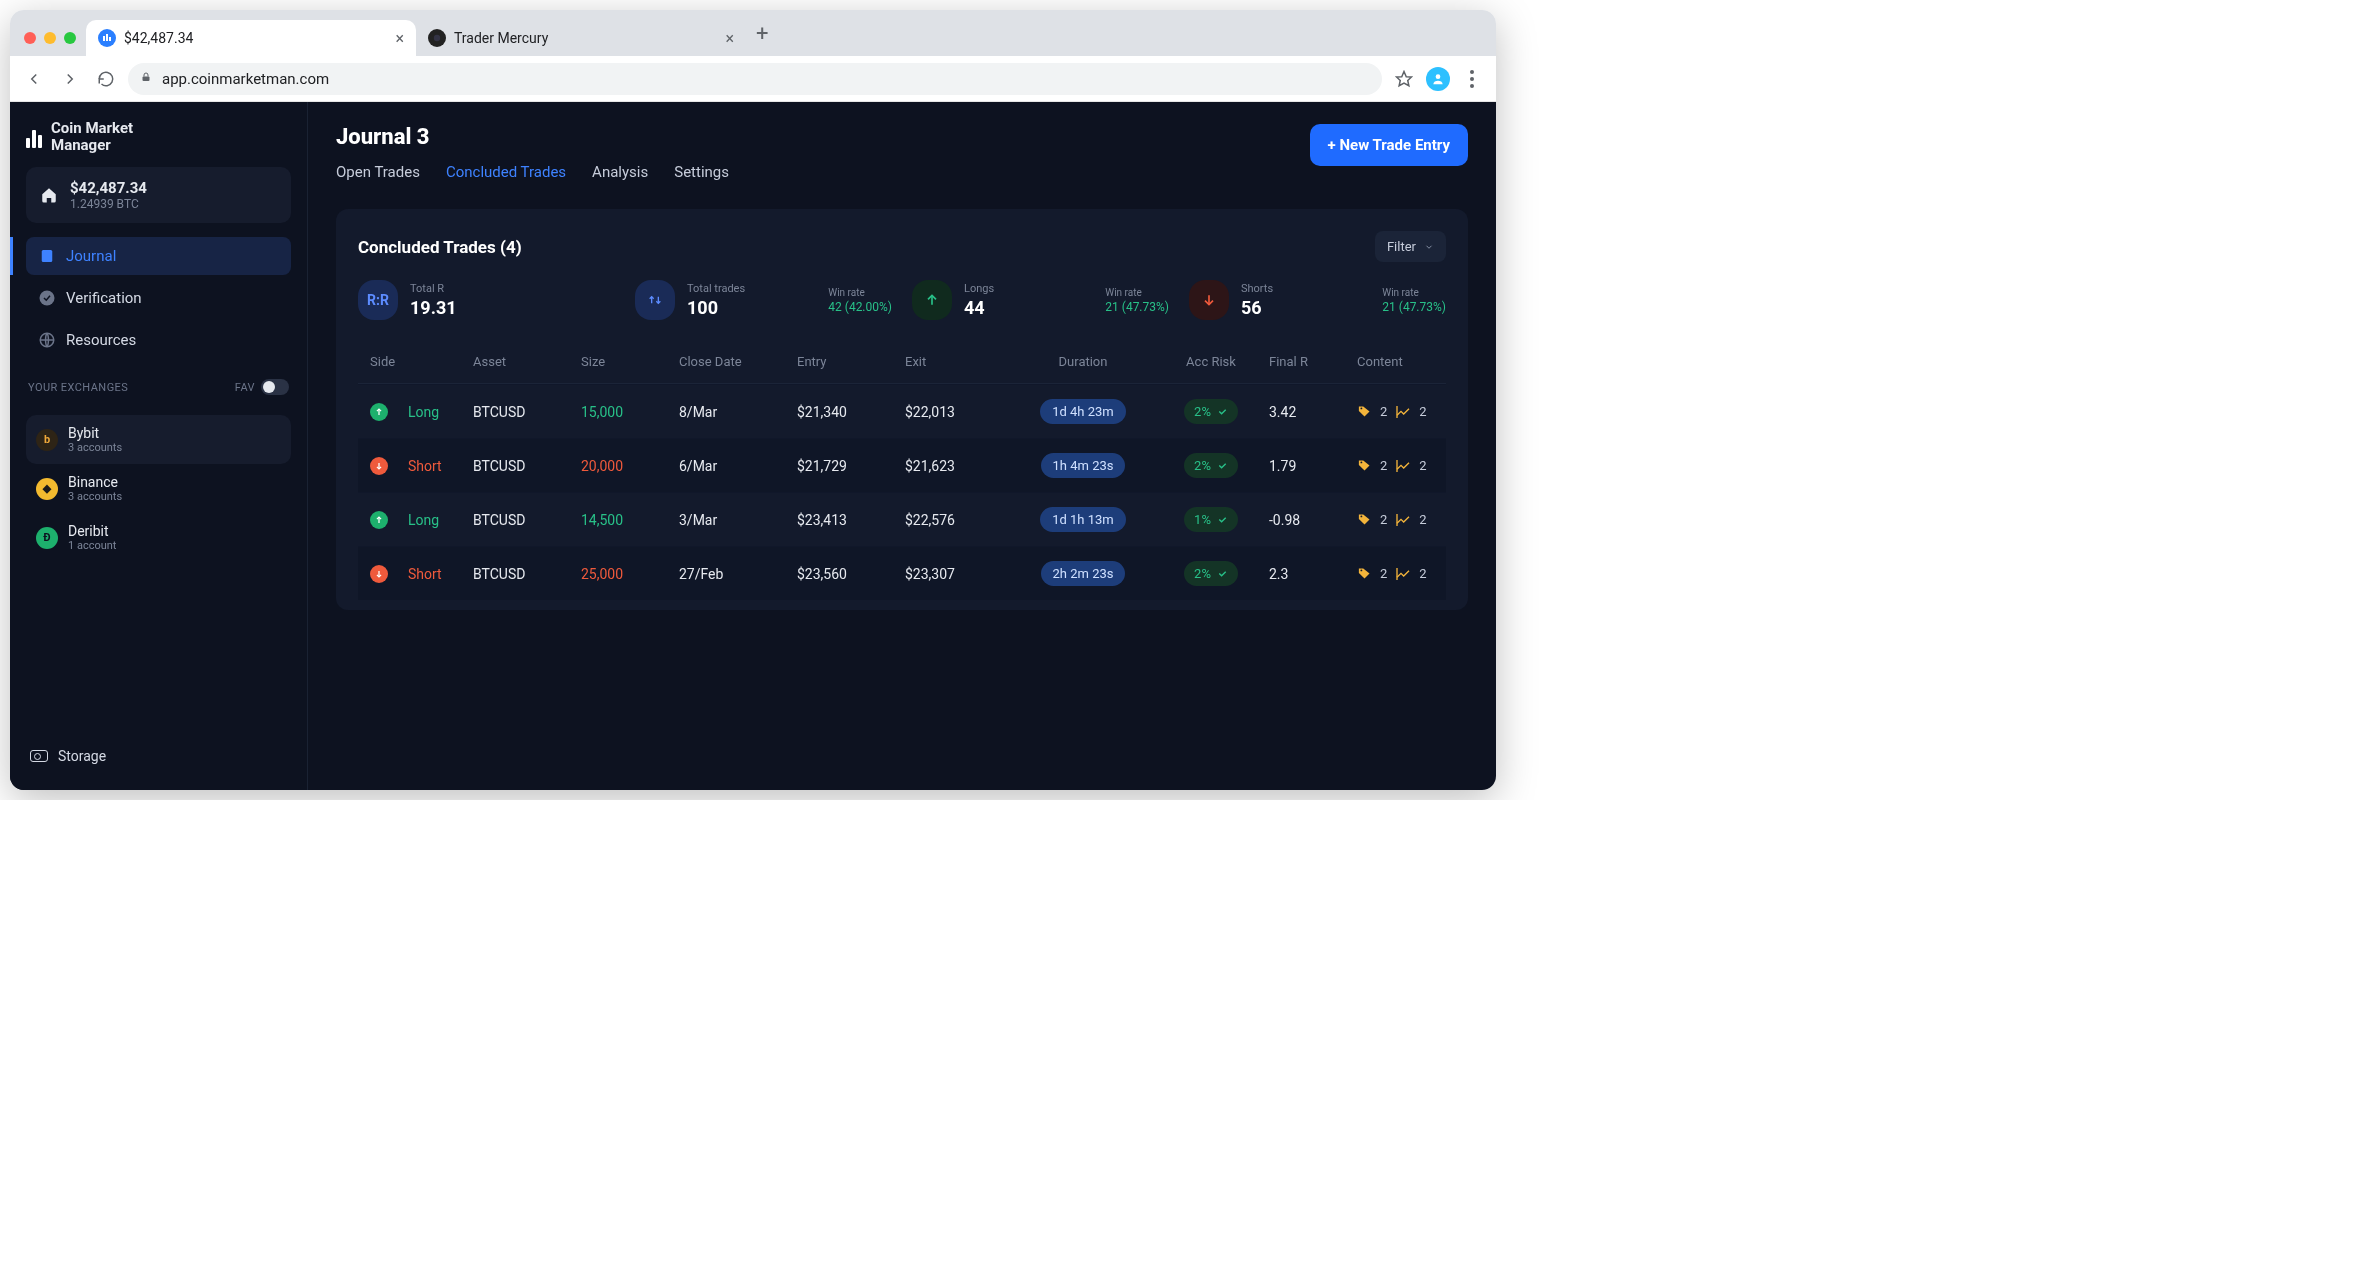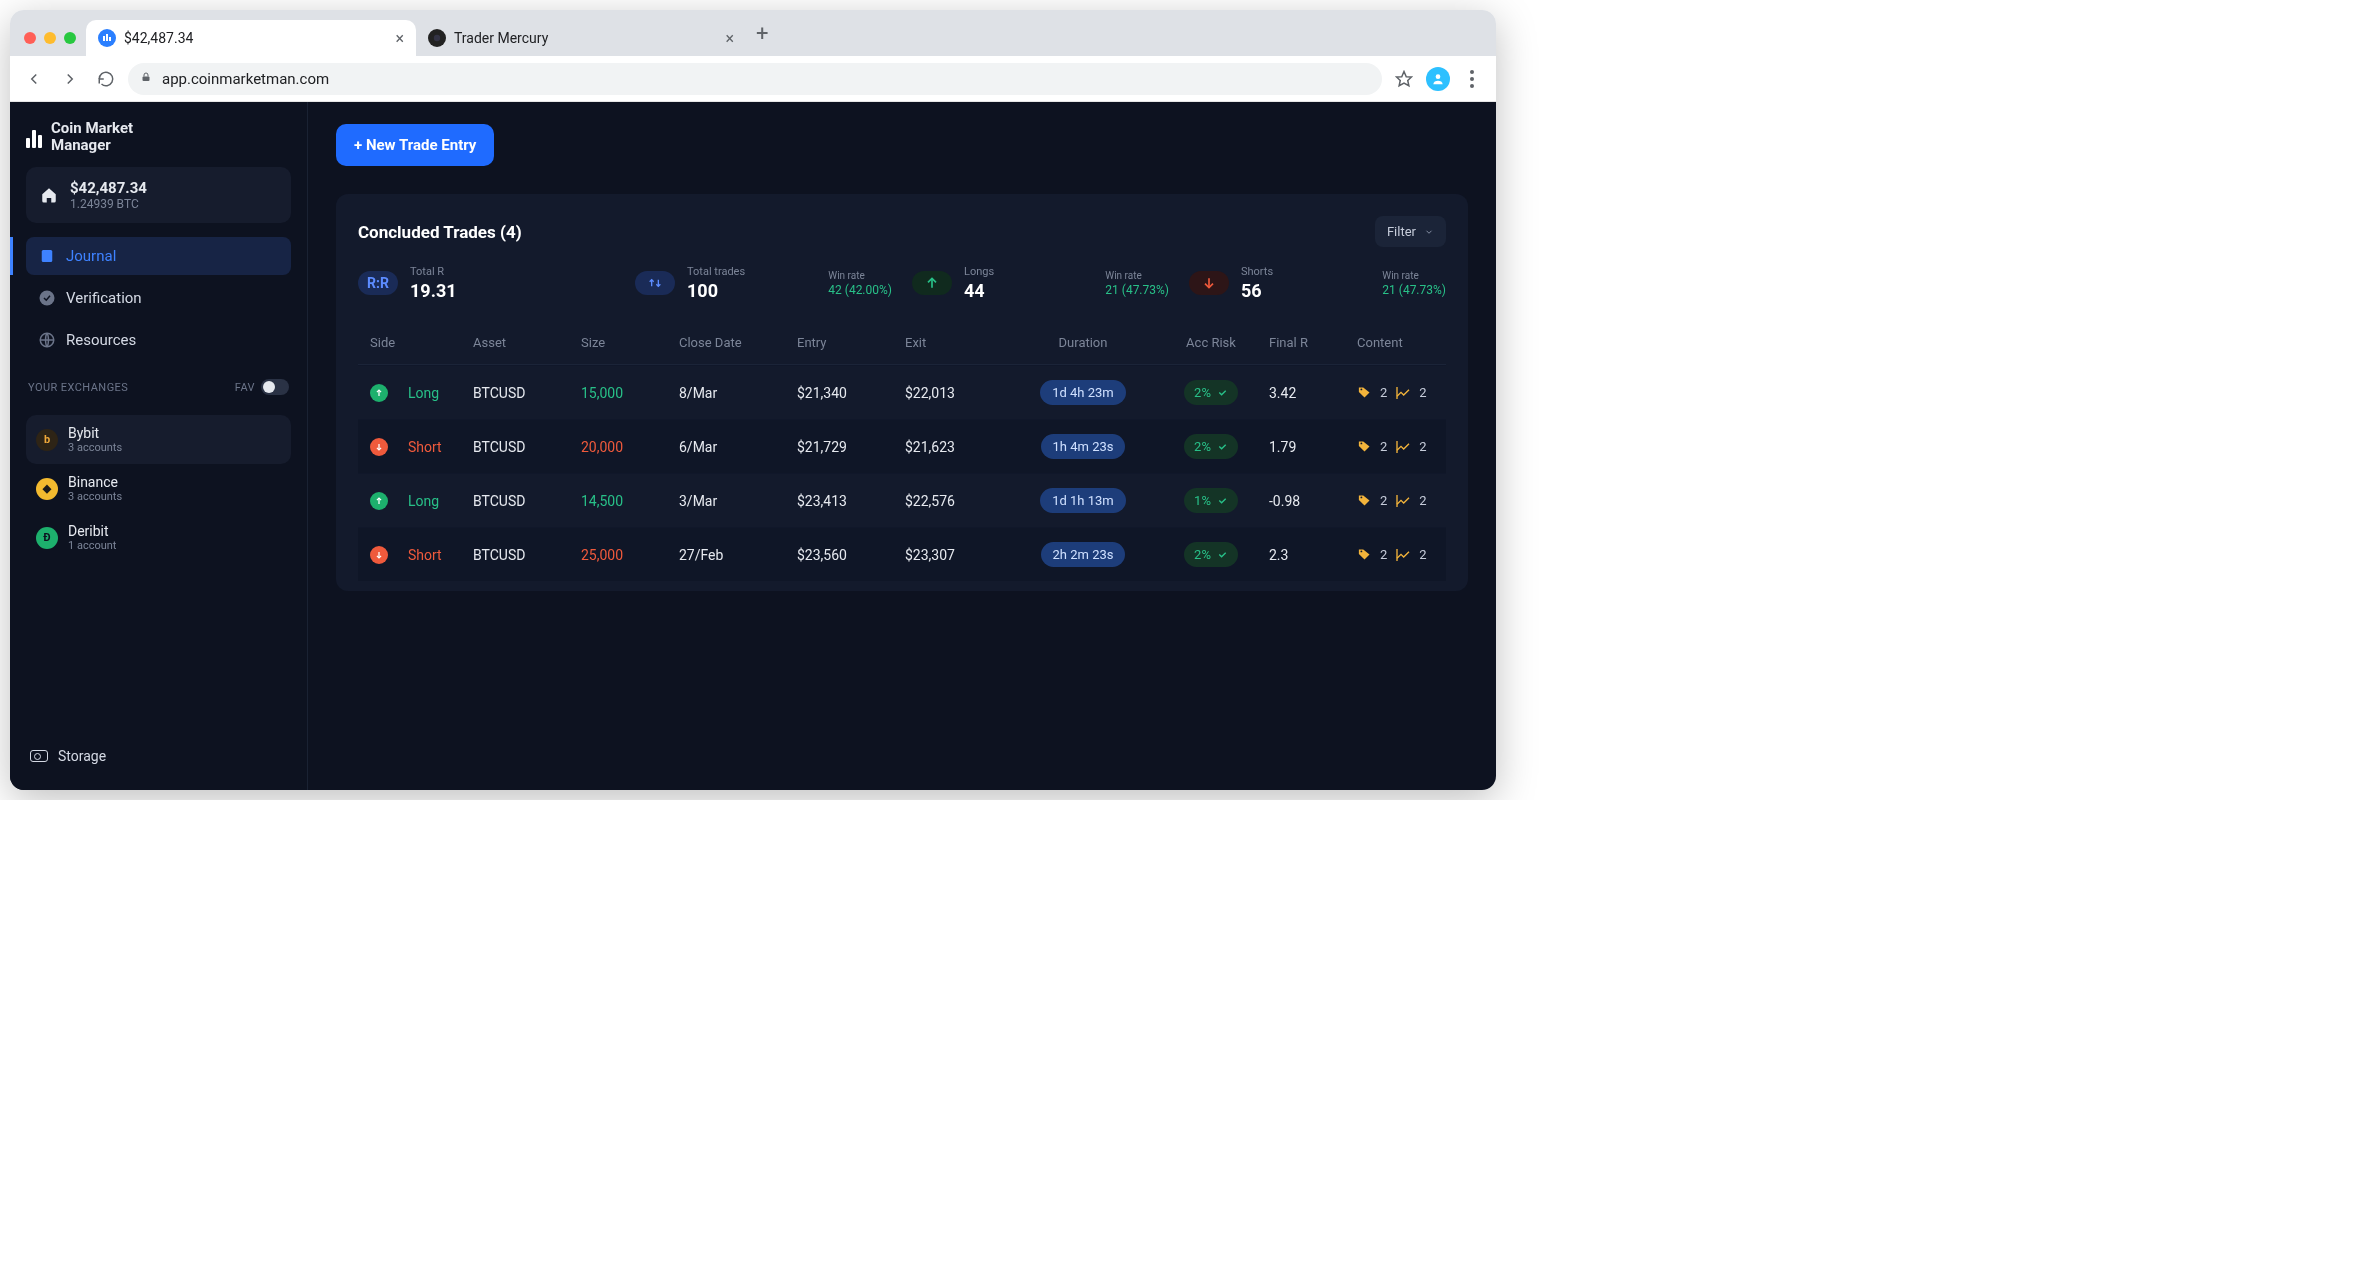--- a/index.html
+++ b/index.html
@@ -74,21 +74,21 @@
   .btn-new { background:#1f6bff; color:#fff; font-weight:700; font-size:15px; padding:12px 18px; border-radius:10px; }
 
   .panel { margin-top:28px; background:#131a2c; border-radius:12px; padding:22px 22px 10px; }
   .p-head { display:flex; align-items:center; justify-content:space-between; }
   .p-title { font-size:17px; font-weight:700; color:#fff; }
   .filter { background:#1b2438; color:#c6ccda; font-size:13px; padding:8px 12px; border-radius:8px; display:flex; align-items:center; gap:8px; }
   .chev { width:10px; height:10px; }
 
   .stats { display:flex; gap:20px; margin-top:18px; }
   .stat { flex:1; display:flex; align-items:center; gap:12px; }
-  .sicon { width:40px; height:24px; border-radius:16px; display:flex; align-items:center; justify-content:center; }
+  .sicon { width:40px; height:40px; border-radius:16px; display:flex; align-items:center; justify-content:center; }
   .sicon.rr { background:#1a2b57; color:#5d8cff; font-weight:700; font-size:14px; }
   .sicon.tt { background:#1a2b57; }
   .sicon.up { background:#102a1e; }
   .sicon.dn { background:#2d1517; }
   .slabel { font-size:11px; color:#7c8598; }
   .sval { font-size:18px; font-weight:700; color:#fff; }
   .swin-l { font-size:10px; color:#7c8598; text-align:left; }
   .swin-v { font-size:12px; color:#28c088; text-align:right; }
   .stat .left { display:flex; flex-direction:column; gap:2px; }
   .stat .right { margin-left:auto; display:flex; flex-direction:column; gap:2px; }
@@ -276,20 +276,29 @@
       </div>
 
       <div class="storage">
         <span class="stor-ic"></span>
         <span>Storage</span>
       </div>
     </aside>
 
     <main class="main">
       <div class="head">
+        <div>
+          <div class="title">Journal 3</div>
+          <div class="tabs">
+            <span class="t">Open Trades</span>
+            <span class="t active">Concluded Trades</span>
+            <span class="t">Analysis</span>
+            <span class="t">Settings</span>
+          </div>
+        </div>
         <div class="btn-new">+ New Trade Entry</div>
       </div>
 
       <section class="panel">
         <div class="p-head">
           <div class="p-title">Concluded Trades (4)</div>
           <div class="filter">
             <span>Filter</span>
             <svg class="chev" viewBox="0 0 24 24" fill="none" stroke="#9aa3b8" stroke-width="2">
                 <polyline points="6 9 12 15 18 9"></polyline>

